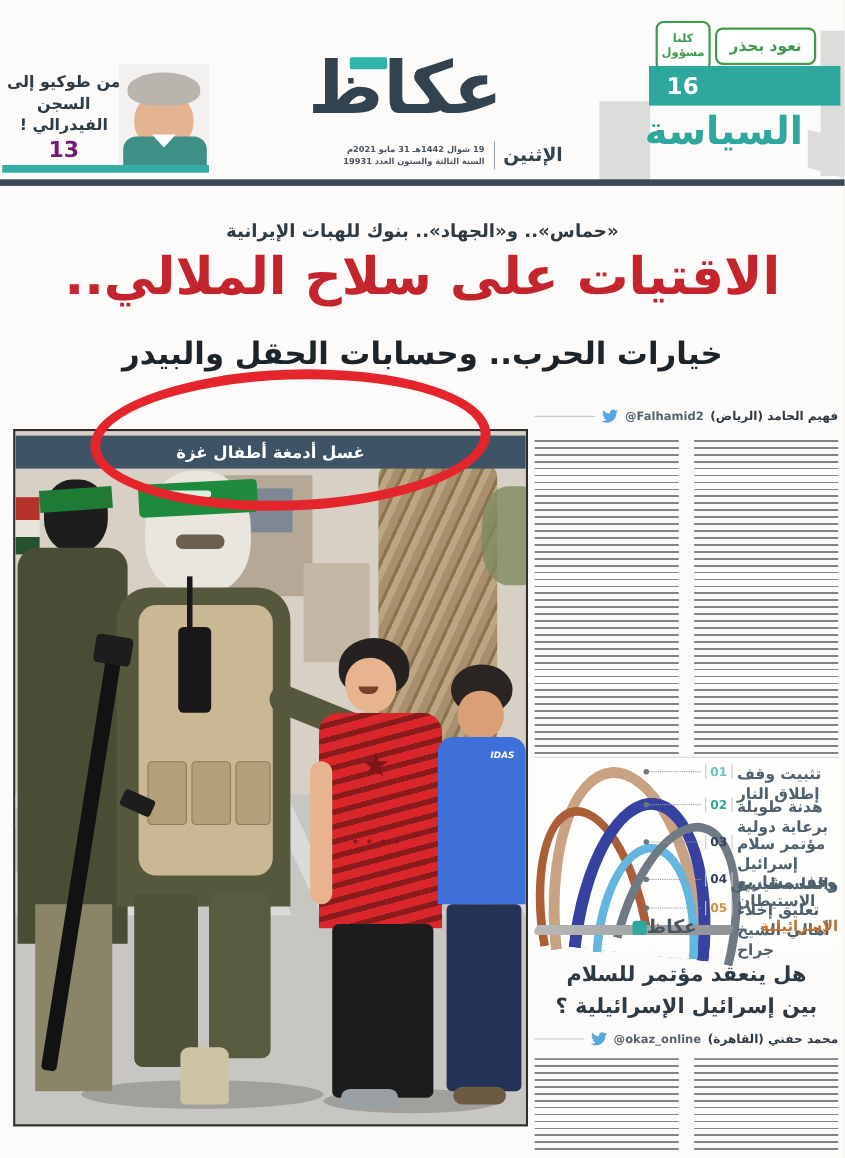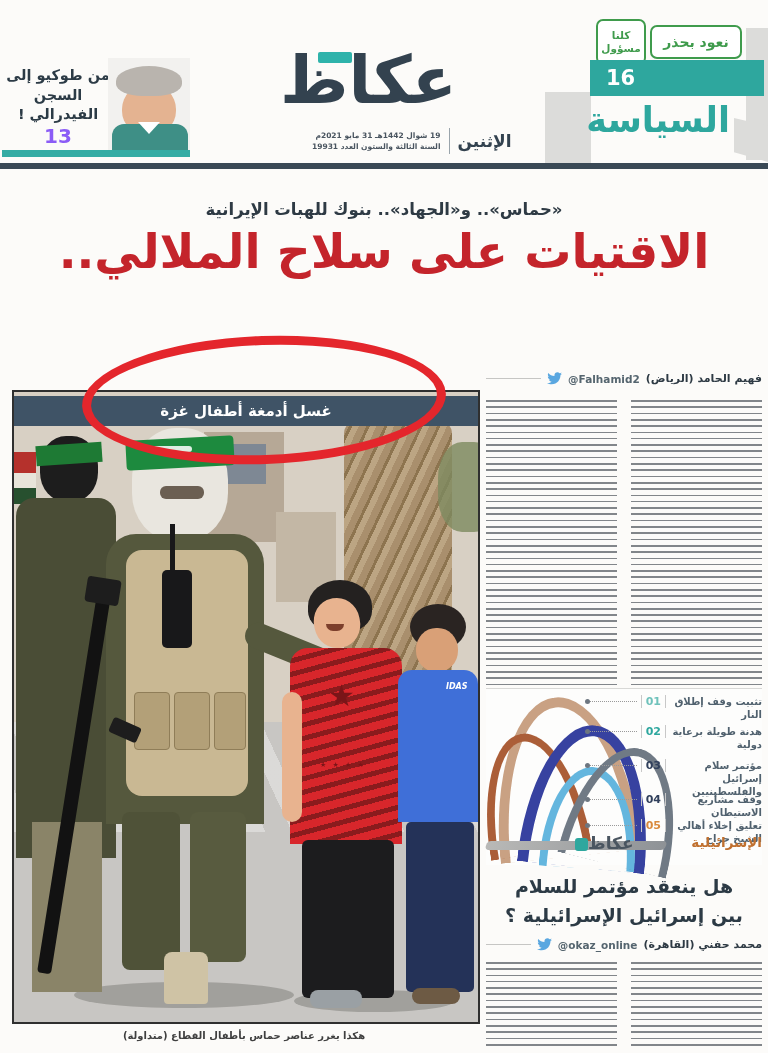--- a/index.html
+++ b/index.html
@@ -13,21 +13,21 @@
   .pagenum-bar{background:#2ea79e;color:#fff;font-weight:bold;font-size:21px;
                display:flex;align-items:center;padding:0 16px;direction:ltr;}
   .section-title{color:#2ea79e;font-size:35px;font-weight:900;}
   .logo{color:#33424f;font-size:66px;font-weight:900;line-height:1;letter-spacing:-2px;}
   .logo-accent{background:#2fb3ab;width:34px;height:11px;border-radius:2px;}
   .dateline{display:flex;align-items:center;gap:8px;direction:rtl;}
   .day{font-size:17px;font-weight:bold;color:#33424f;}
   .date-small{font-size:7.5px;color:#4a5560;line-height:1.5;text-align:right;font-weight:bold;}
   .vline{width:1px;height:26px;background:#9aa4ab;}
   .teaser{font-size:14.5px;font-weight:900;color:#2c3b46;text-align:center;line-height:1.35;}
-  .teaser-num{font-size:20px;font-weight:900;color:#8b5cf6;}
+  .teaser-num{font-size:20px;font-weight:900;color:#701a75;}
   .teal-bar{background:#35aca4;}
   .main-rule{background:#3a4955;}
   
   .kicker{font-size:16.5px;font-weight:900;color:#2e3a44;text-align:center;}
   .head-main{font-size:47px;font-weight:900;color:#c4242b;text-align:center;letter-spacing:-1px;}
   .head-sub{font-size:28px;font-weight:900;color:#1d2429;text-align:center;}
   
   .photo{border:2px solid #2f2f2f;background:#d6cec3;overflow:hidden;}
   .cap-bar{background:#3f5366;color:#fff;font-size:15px;font-weight:bold;
            display:flex;align-items:center;justify-content:center;z-index:6;}
@@ -42,21 +42,21 @@
   .byline .name{font-size:11px;font-weight:bold;color:#2e3a44;white-space:nowrap;}
   .byline .handle{font-size:10.5px;font-weight:bold;color:#55656f;direction:ltr;white-space:nowrap;}
   .byline .rule{flex:1;height:1px;background:#c6c6c4;}
   .greek{background:repeating-linear-gradient(to bottom,rgba(55,62,70,.62) 0 1.6px,transparent 1.6px 6.3px);}
   .cols{display:flex;gap:14px;flex-direction:row;}
   .col{flex:1;}
   
   .arc{position:absolute;border-style:solid;border-bottom:none;
        border-radius:50% 50% 0 0 / 100% 100% 0 0;}
   .ig-item{position:absolute;display:flex;align-items:flex-start;gap:4px;direction:rtl;width:175px;right:0;}
-  .ig-text{font-size:10px;font-weight:bold;color:#50616e;text-align:right;line-height:1.3;width:92px;}
+  .ig-text{font-size:14px;font-weight:bold;color:#50616e;text-align:left;line-height:1.3;width:92px;}
   .ig-num{font-size:11px;font-weight:900;border-right:1px solid #c8c8c8;border-left:1px solid #c8c8c8;
           padding:0 4px;line-height:1.2;direction:ltr;}
   .ig-leader{flex:1;border-top:1px dotted #9a9a9a;margin-top:6px;position:relative;}
   .ig-leader::after{content:"";position:absolute;left:-2px;top:-3px;width:5px;height:5px;border-radius:50%;background:#6d7680;}
   .ig-title{font-size:13.5px;font-weight:900;color:#c0702f;text-align:right;line-height:1.35;}
   .ig-brand{font-size:17px;font-weight:900;color:#4a5560;}
   .ig-brand-accent{width:13px;height:13px;background:#2ea79e;border-radius:3px;display:inline-block;vertical-align:middle;margin-left:3px;}
   .head2{font-size:19px;font-weight:900;color:#2c3a45;text-align:center;line-height:1.5;}
   
   .shirt-star::before{content:"★";color:#7a1518;font-size:30px;position:absolute;left:14px;top:18px;}
@@ -116,20 +116,23 @@
   </div>
   <div class="abs teal-bar" style="left:2px;top:150px;width:188px;height:7px;"></div>
 
   <div class="abs main-rule" style="left:0;top:163px;width:768px;height:6px;"></div>
 
   <div class="abs kicker" style="left:0;top:200px;width:768px;">
     <span>«حماس».. و«الجهاد».. بنوك للهبات الإيرانية</span>
   </div>
   <div class="abs head-main" style="left:0;top:224px;width:768px;">
     <span>الاقتيات على سلاح الملالي..</span>
+  </div>
+  <div class="abs head-sub" style="left:0;top:305px;width:768px;">
+    <span>خيارات الحرب.. وحسابات الحقل والبيدر</span>
   </div>
 
   <div class="abs photo" style="left:12px;top:390px;width:464px;height:630px;">
 
     <div class="abs" style="left:0;top:0;width:464px;height:360px;background:#d8d0c4;"></div>
     <div class="abs" style="left:190px;top:40px;width:80px;height:110px;background:#b6a896;"></div>
     <div class="abs" style="left:208px;top:52px;width:44px;height:40px;background:#7e8894;"></div>
     <div class="abs" style="left:262px;top:120px;width:60px;height:90px;background:#c3b7a5;"></div>
 
     <div class="abs palm" style="left:330px;top:28px;width:108px;height:300px;border-radius:14px;"></div>
@@ -186,23 +189,20 @@
     <div class="abs" style="left:392px;top:430px;width:68px;height:170px;background:#243258;border-radius:5px;"></div>
     <div class="abs" style="left:398px;top:596px;width:48px;height:16px;background:#6d5a44;border-radius:8px;"></div>
 
     <div class="abs cap-bar" style="left:0;top:4px;width:464px;height:30px;">
       <span>غسل أدمغة أطفال غزة</span>
     </div>
   </div>
 
   <div class="abs red-ellipse" style="left:82px;top:336px;width:346px;height:110px;transform:rotate(-2deg);"></div>
 
-  <div class="abs photo-caption" style="left:12px;top:1030px;width:464px;">
-    <span>هكذا يغرر عناصر حماس بأطفال القطاع (متداولة)</span>
-  </div>
 
   <div class="abs byline" style="left:486px;top:372px;width:276px;">
     <span class="name">فهيم الحامد (الرياض)</span>
     <span class="handle">@Falhamid2</span>
     <svg width="15" height="13" viewBox="0 0 24 20">
         <path d="M24 2.4c-.9.4-1.8.7-2.8.8 1-.6 1.8-1.6 2.1-2.7-.9.6-2 1-3.1 1.2C19.3.7 18.1.1 16.7.1c-2.6 0-4.8 2.1-4.8 4.8 0 .4 0 .7.1 1.1C8 5.8 4.4 3.9 2 1 1.6 1.7 1.4 2.5 1.4 3.4c0 1.7.8 3.1 2.1 4-.8 0-1.5-.2-2.2-.6v.1c0 2.3 1.6 4.2 3.8 4.7-.4.1-.8.2-1.3.2-.3 0-.6 0-.9-.1.6 1.9 2.4 3.3 4.5 3.3-1.6 1.3-3.7 2-6 2H0c2.1 1.4 4.7 2.2 7.5 2.2 9 0 14-7.5 14-14v-.6c1-.7 1.8-1.6 2.5-2.6z" fill="#5aa7e0"></path>
       </svg>
     <div class="rule"></div>
   </div>
   <div class="abs cols" style="left:486px;top:400px;width:276px;height:286px;">

